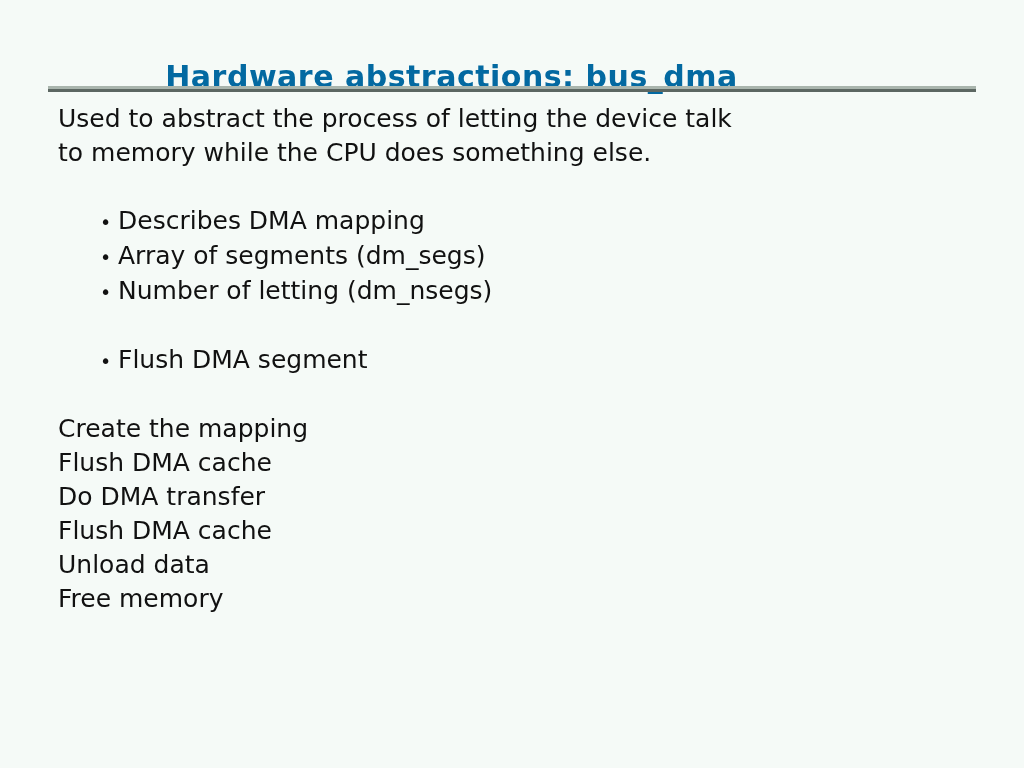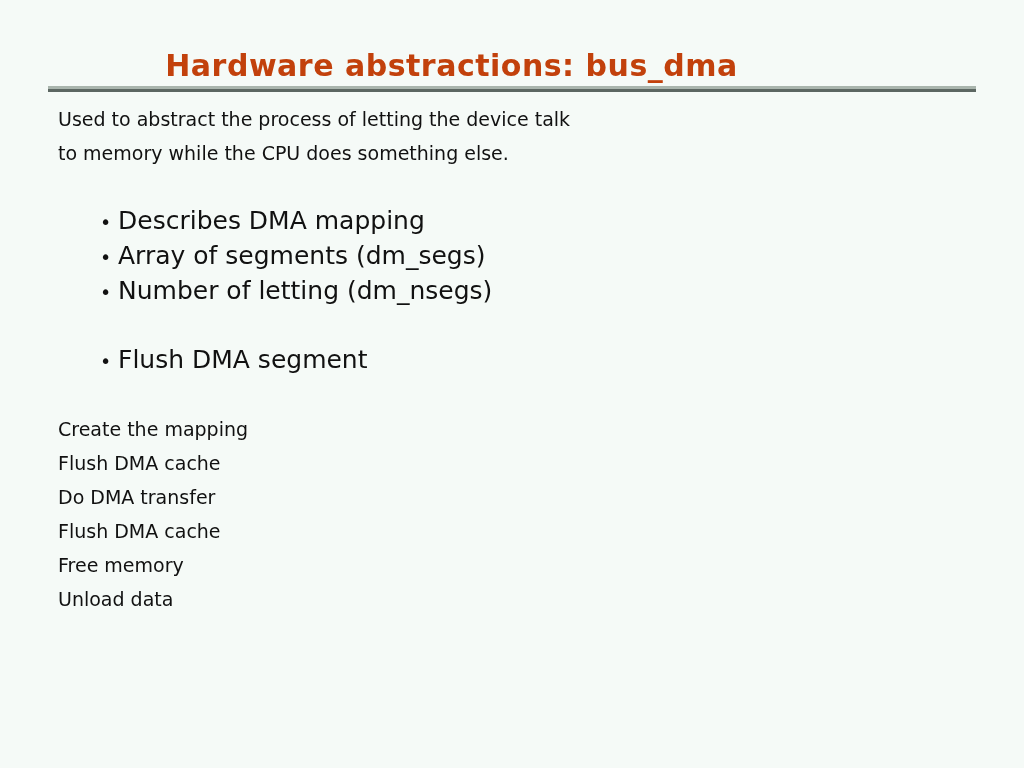--- a/index.html
+++ b/index.html
@@ -18,29 +18,29 @@
   .slide {
     position: relative;
     width: 1024px;
     height: 768px;
     box-sizing: border-box;
   }
 
   
   .slide-title {
     position: absolute;
-    top: 48px;
+    top: 59px;
     left: 0;
     width: 903px;
     text-align: center;
     font-family: "DejaVu Sans", sans-serif;
     font-weight: bold;
     font-size: 30px;
     letter-spacing: 0.5px;
-    color: #c2410c;
+    color: #0369a1;
     white-space: nowrap;
   }
 
   
   .title-rule {
     position: absolute;
     top: 86px;
     left: 48px;
     width: 928px;
     height: 6px;
@@ -55,21 +55,21 @@
   }
 
   
   .body-area {
     position: absolute;
     top: 102px;
     left: 58px;
     width: 940px;
   }
   .line {
-    font-size: 19px;
+    font-size: 25px;
     line-height: 34px;
     color: #111111;
     white-space: pre;
   }
   .line.spacer {
     height: 34px;
   }
   .bullet-line {
     display: flex;
     align-items: baseline;
@@ -138,18 +138,18 @@
       </div>
     </div>
 
     <div class="line spacer"></div>
 
     <div class="block">
       <div class="line">Create the mapping</div>
       <div class="line">Flush DMA cache</div>
       <div class="line">Do DMA transfer</div>
       <div class="line">Flush DMA cache</div>
+      <div class="line">Unload data</div>
       <div class="line">Free memory</div>
-      <div class="line">Unload data</div>
     </div>
 
   </div>
 </div>
 
 </body></html>

